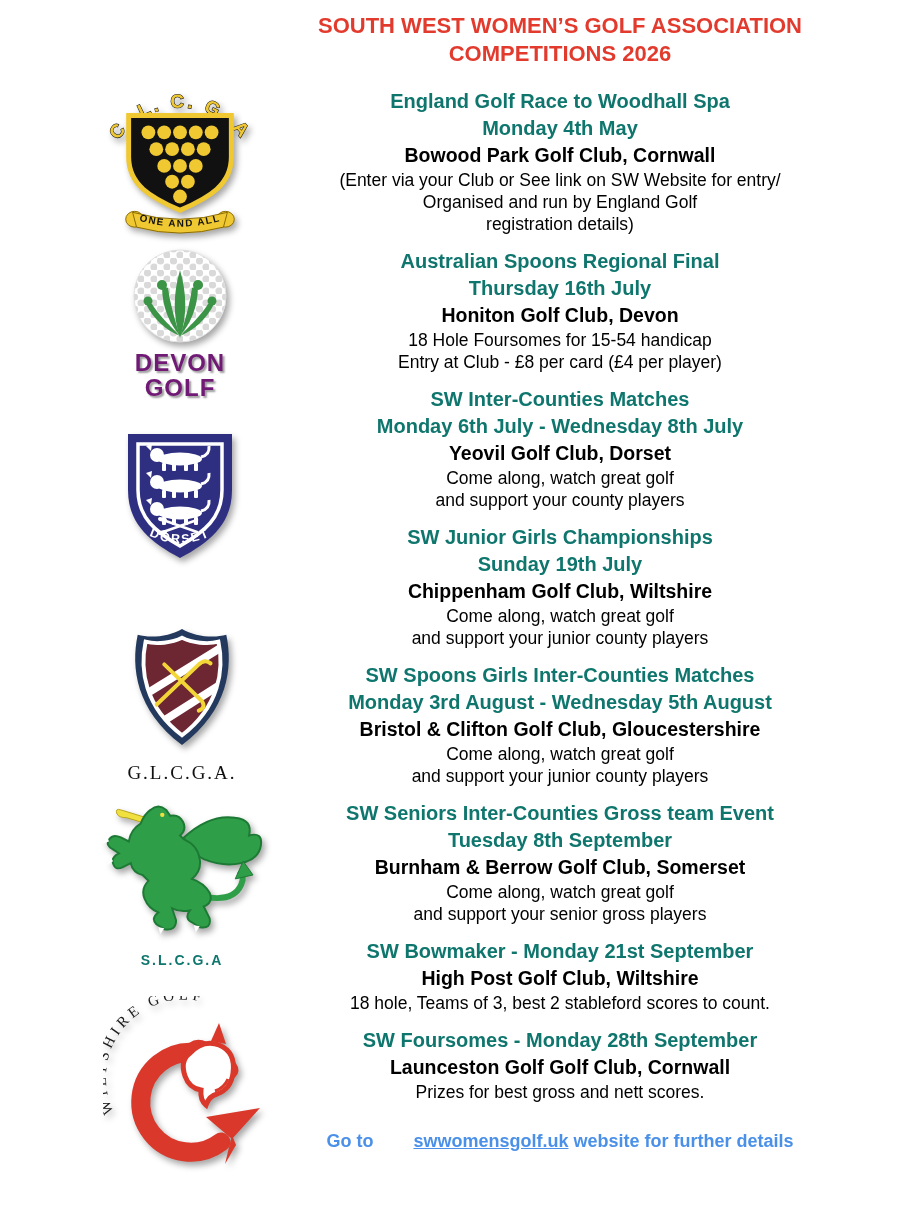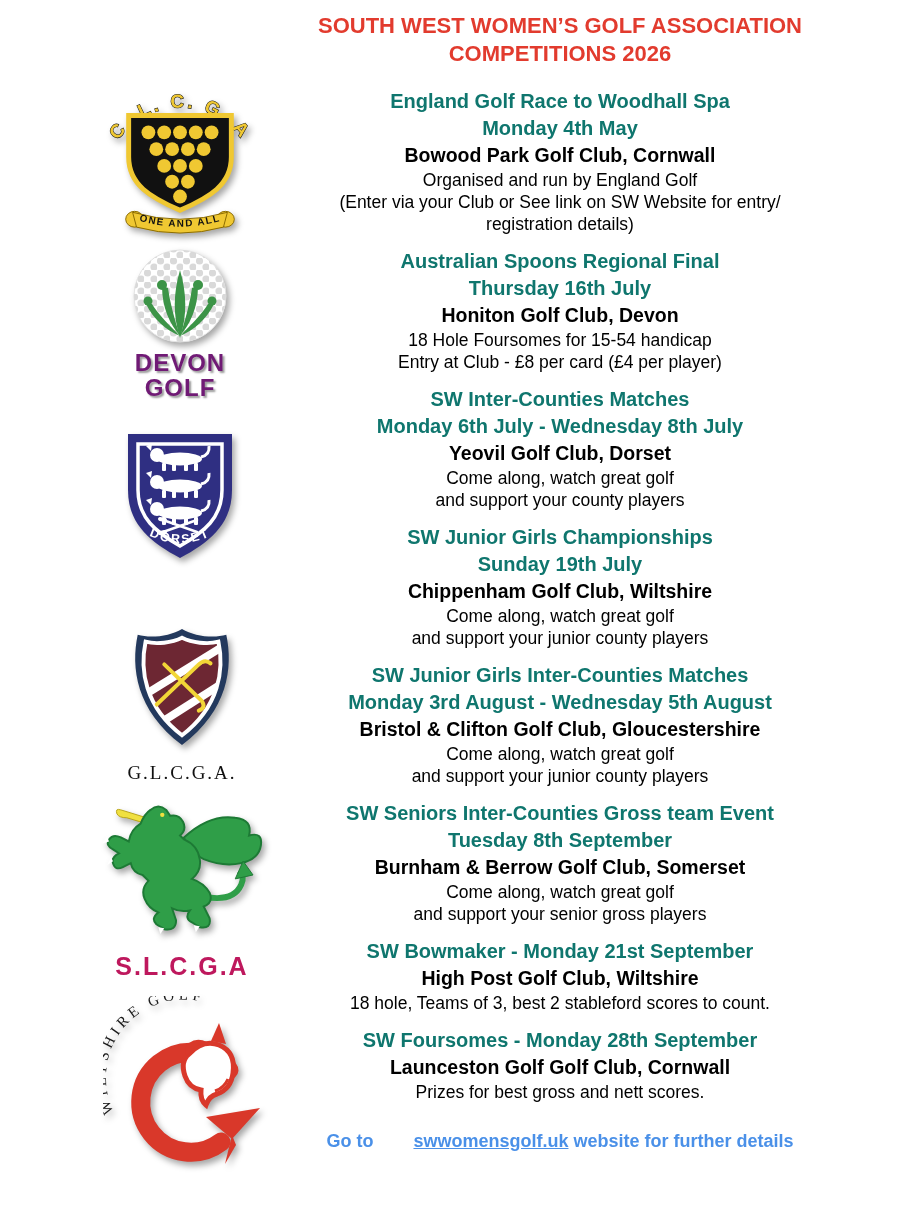--- a/index.html
+++ b/index.html
@@ -19,21 +19,21 @@
   .logo svg{filter:drop-shadow(3px 4px 3px rgba(0,0,0,0.35));}
   .logo-clcga{left:98px;top:82px;width:164px;}
   .logo-devon{left:118px;top:246px;width:124px;}
   .devon-cap{font-weight:bold;font-size:24px;line-height:25px;letter-spacing:1px;
              color:#701a75;text-shadow:2px 2px 2px #9a9a9a;}
   .logo-dorset{left:116px;top:426px;width:128px;}
   .logo-glcga{left:118px;top:624px;width:128px;}
   .glcga-cap{font-family:"Liberation Serif","DejaVu Serif",serif;font-size:19px;color:#111;
              letter-spacing:2px;margin-top:8px;}
   .logo-slcga{left:92px;top:802px;width:180px;}
-  .slcga-cap{font-weight:bold;font-size:25px;color:#be185d;letter-spacing:2px;margin-top:6px;}
+  .slcga-cap{font-weight:bold;font-size:14px;color:#0f766e;letter-spacing:2px;margin-top:6px;}
   .logo-wilts{left:103px;top:996px;width:164px;}
 </style>
 </head>
 <body>
 
 <div class="page">
 
   <div class="logo logo-clcga">
     <svg width="164" height="156" viewBox="0 0 164 158" xmlns="http://www.w3.org/2000/svg" xmlns:xlink="http://www.w3.org/1999/xlink">
       <defs>
@@ -196,22 +196,22 @@
 
     <div class="doc-title">
       <div>SOUTH WEST WOMEN’S GOLF ASSOCIATION</div>
       <div>COMPETITIONS 2026</div>
     </div>
 
     <div class="event">
       <div class="h">England Golf Race to Woodhall Spa</div>
       <div class="h">Monday 4th May</div>
       <div class="v">Bowood Park Golf Club, Cornwall</div>
+      <div class="d">(Enter via your Club or See link on SW Website for entry/</div>
       <div class="d">Organised and run by England Golf</div>
-      <div class="d">(Enter via your Club or See link on SW Website for entry/</div>
       <div class="d">registration details)</div>
     </div>
 
     <div class="event">
       <div class="h">Australian Spoons Regional Final</div>
       <div class="h">Thursday 16th July</div>
       <div class="v">Honiton Golf Club, Devon</div>
       <div class="d">18 Hole Foursomes for 15-54 handicap</div>
       <div class="d">Entry at Club - £8 per card (£4 per player)</div>
     </div>
@@ -226,21 +226,21 @@
 
     <div class="event">
       <div class="h">SW Junior Girls Championships</div>
       <div class="h">Sunday 19th July</div>
       <div class="v">Chippenham Golf Club, Wiltshire</div>
       <div class="d">Come along, watch great golf</div>
       <div class="d">and support your junior county players</div>
     </div>
 
     <div class="event">
-      <div class="h">SW Junior Girls Inter-Counties Matches</div>
+      <div class="h">SW Spoons Girls Inter-Counties Matches</div>
       <div class="h">Monday 3rd August - Wednesday 5th August</div>
       <div class="v">Bristol &amp; Clifton Golf Club, Gloucestershire</div>
       <div class="d">Come along, watch great golf</div>
       <div class="d">and support your junior county players</div>
     </div>
 
     <div class="event">
       <div class="h">SW Seniors Inter-Counties Gross team Event</div>
       <div class="h">Tuesday 8th September</div>
       <div class="v">Burnham &amp; Berrow Golf Club, Somerset</div>

